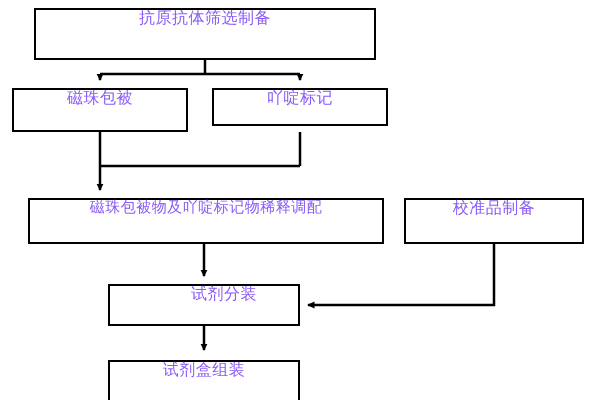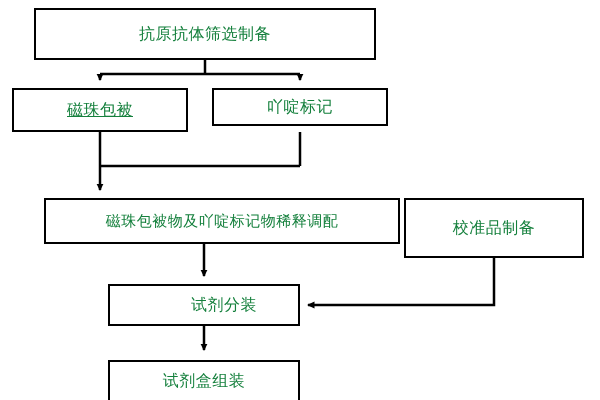--- a/index.html
+++ b/index.html
@@ -14,23 +14,23 @@
     background: #ffffff;
     overflow: hidden;
     font-family: "DejaVu Sans", "Liberation Sans", sans-serif;
   }
   .node {
     position: absolute;
     box-sizing: border-box;
     border: 2px solid #000000;
     background: #ffffff;
     display: flex;
-    align-items: center;
+    align-items: flex-start;
     justify-content: center;
-    color: #15803d;
+    color: #8b5cf6;
     font-size: 15px;
     line-height: 1;
     white-space: nowrap;
     letter-spacing: 0.5px;
   }
   .edge-layer {
     position: absolute;
     left: 0;
     top: 0;
     width: 600px;
@@ -74,33 +74,33 @@
 
     <g>
       <path d="M204,326 L204,350" stroke="#000000" stroke-width="2.5" fill="none" marker-end="url(#arrow)"></path>
     </g>
   </svg>
 
   <div class="node" style="left:34px; top:8px; width:342px; height:52px; font-size:16px;">
     <span>抗原抗体筛选制备</span>
   </div>
 
-  <div class="node" style="left:12px; top:88px; width:176px; height:44px; font-size:16px;text-decoration:underline;">
+  <div class="node" style="left:12px; top:88px; width:176px; height:44px; font-size:16px;">
     <span>磁珠包被</span>
   </div>
 
   <div class="node" style="left:212px; top:88px; width:176px; height:38px; font-size:16px;">
     <span>吖啶标记</span>
   </div>
 
-  <div class="node" style="left:28px; top:198px; width:356px; height:46px; font-size:15px;margin-left:16px;">
+  <div class="node" style="left:28px; top:198px; width:356px; height:46px; font-size:15px;">
     <span>磁珠包被物及吖啶标记物稀释调配</span>
   </div>
 
-  <div class="node" style="left:404px; top:198px; width:180px; height:60px; font-size:16px;">
+  <div class="node" style="left:404px; top:198px; width:180px; height:46px; font-size:16px;">
     <span>校准品制备</span>
   </div>
 
   <div class="node" style="left:108px; top:284px; width:192px; height:42px; font-size:16px;padding-left:40px;">
     <span>试剂分装</span>
   </div>
 
   <div class="node" style="left:108px; top:360px; width:192px; height:42px; font-size:16px;">
     <span>试剂盒组装</span>
   </div>

